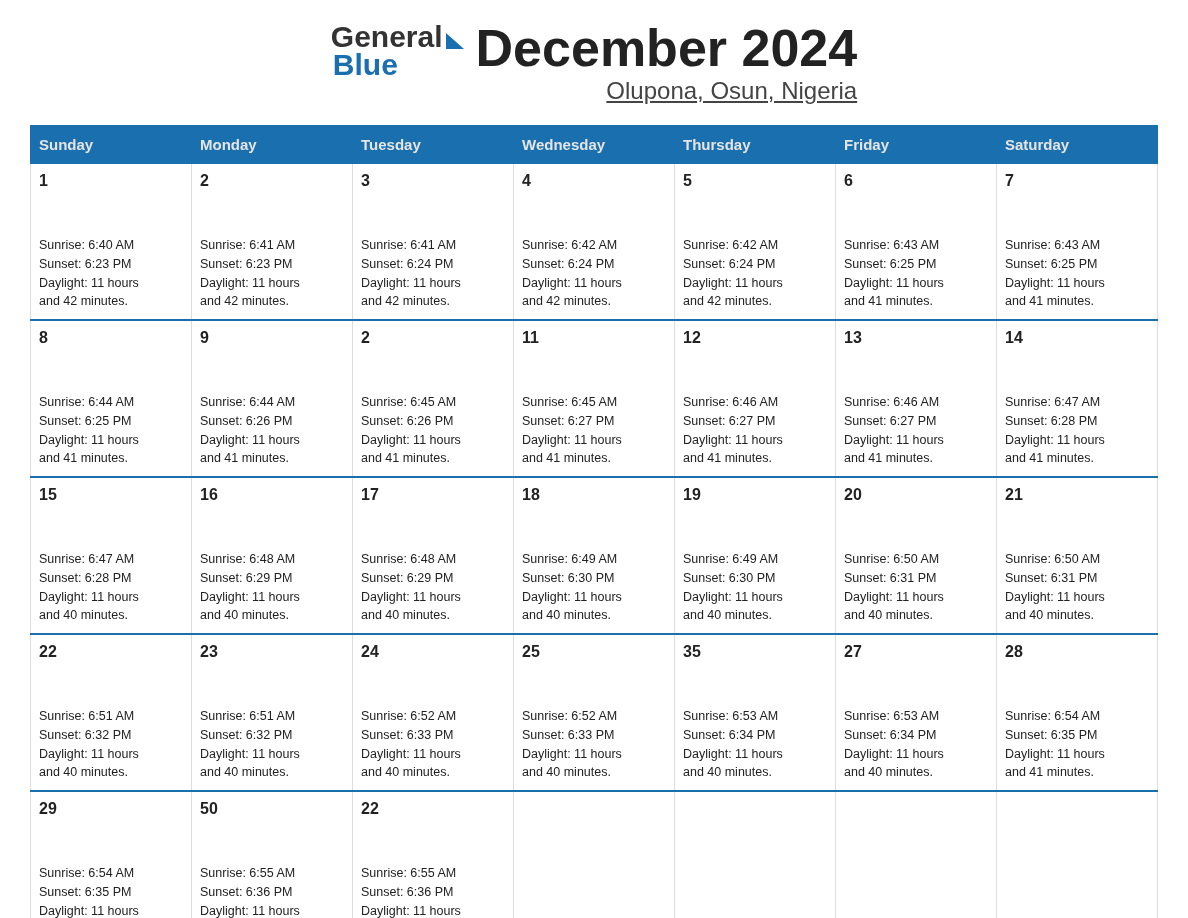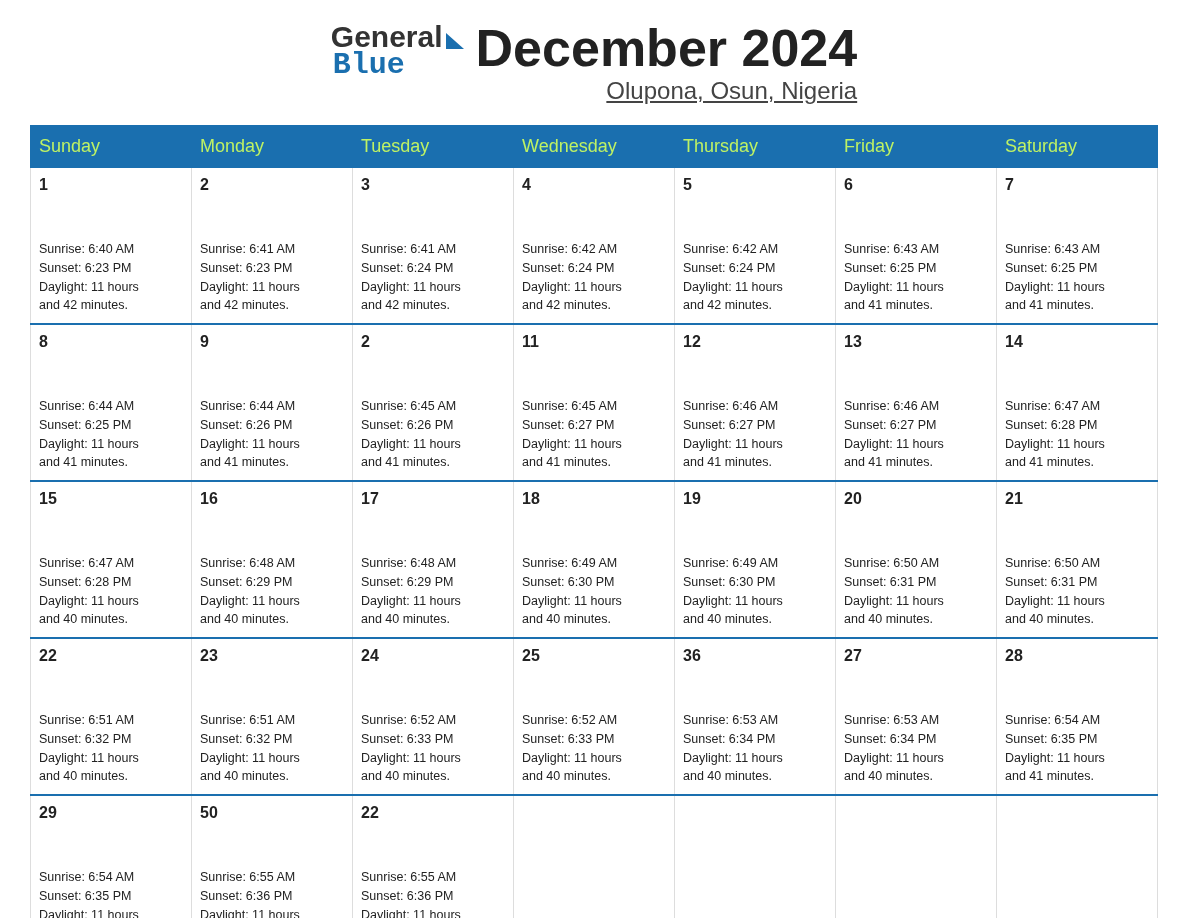--- a/index.html
+++ b/index.html
@@ -52,40 +52,39 @@
       border-style: solid;
       border-width: 16px 0 0 18px;
       border-color: transparent transparent transparent #1a6faf;
       margin-left: 3px;
       margin-top: 8px;
     }
     .logo-row2 {
       display: flex;
       align-items: center;
       margin-top: -6px;
-      font-family: Liberation Mono, monospace;
     }
     .logo-blue-text {
       font-size: 30px;
       font-weight: bold;
       color: #1a6faf;
       margin-left: 2px;
     }
     table {
       width: 100%;
       border-collapse: collapse;
       table-layout: fixed;
     }
     thead tr {
       background-color: #1a6faf;
     }
     thead th {
-      color: #bef264;
-      font-size: 18px;
-      font-weight: normal;
+      color: #e5e5e5;
+      font-size: 15px;
+      font-weight: bold;
       padding: 10px 8px;
       text-align: left;
       border: 1px solid #1a6faf;
     }
     tbody tr {
       border-bottom: 2px solid #1a6faf;
     }
     tbody td {
       vertical-align: top;
       padding: 8px 8px;
@@ -366,21 +365,21 @@
         <td>
         <span class="day-number">25</span>
         <div class="day-info">
           Sunrise: 6:52 AM<br>
           Sunset: 6:33 PM<br>
           Daylight: 11 hours<br>
           and 40 minutes.
         </div>
       </td>
         <td>
-        <span class="day-number">36</span>
+        <span class="day-number">35</span>
         <div class="day-info">
           Sunrise: 6:53 AM<br>
           Sunset: 6:34 PM<br>
           Daylight: 11 hours<br>
           and 40 minutes.
         </div>
       </td>
         <td>
         <span class="day-number">27</span>
         <div class="day-info">

